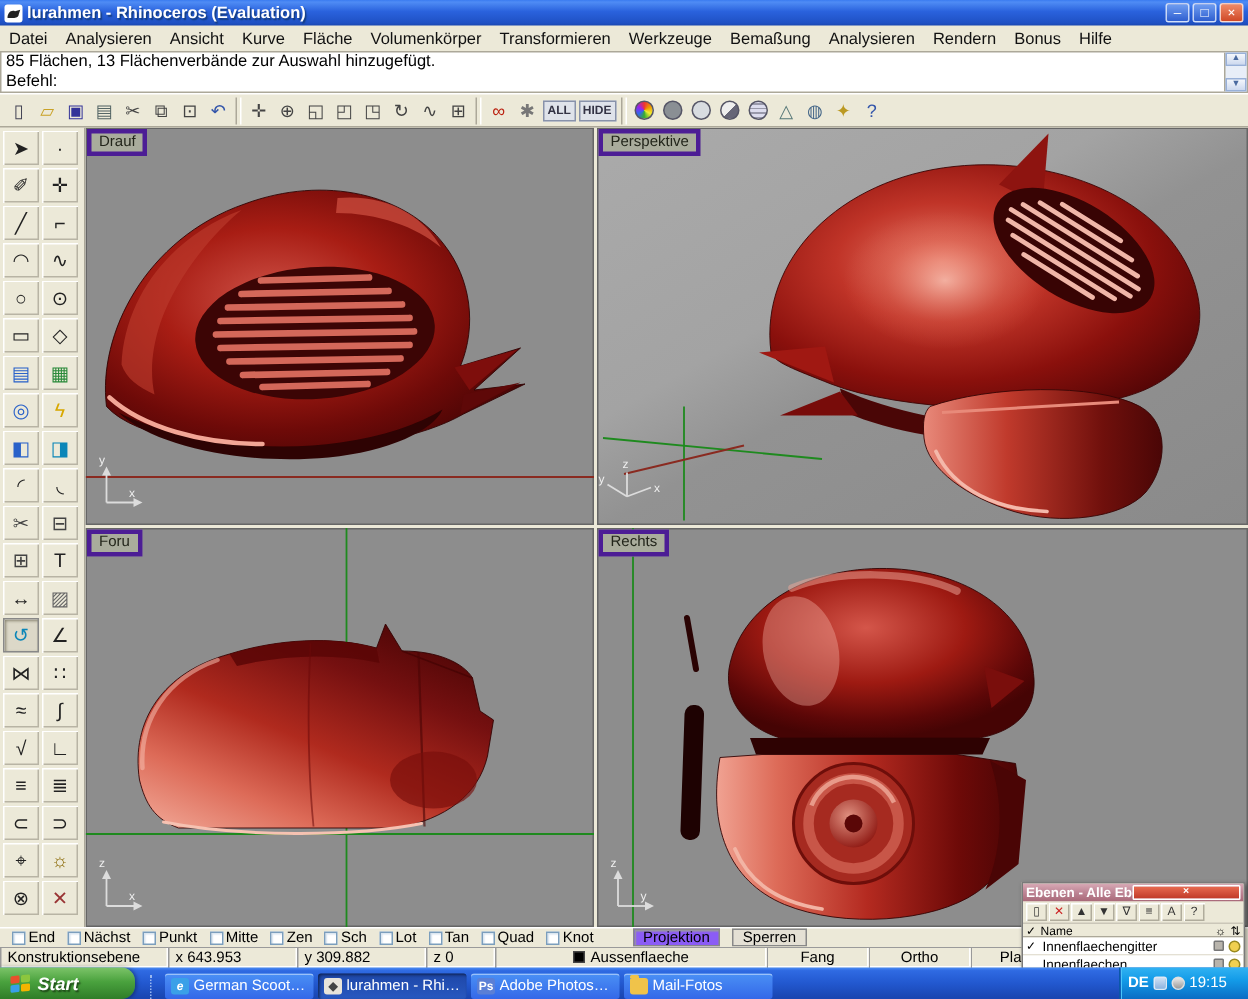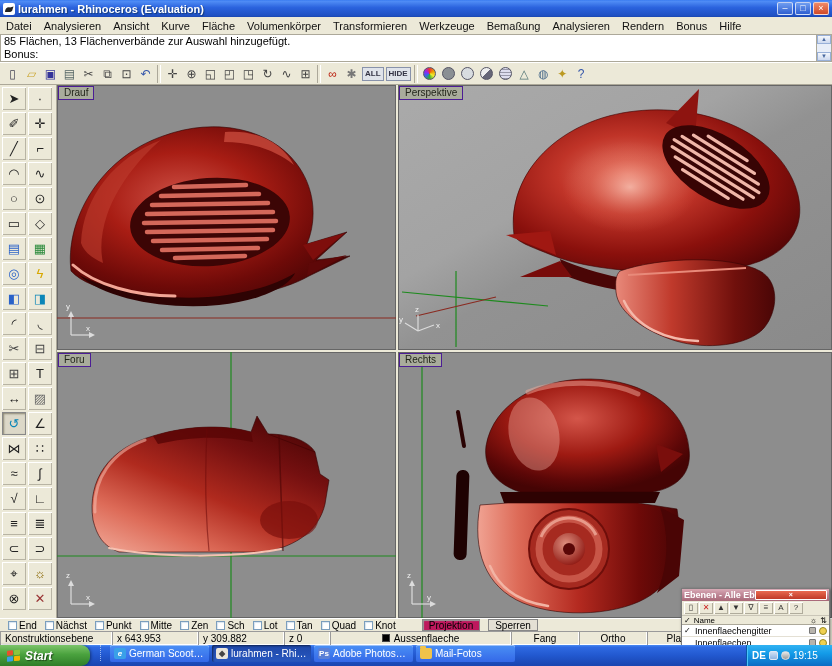--- a/index.html
+++ b/index.html
@@ -49,21 +49,21 @@
     display:grid;grid-template-columns:repeat(2,26px);grid-auto-rows:25px;justify-content:center;padding-top:2px}
   .pal-btn{width:24px;height:23px;display:flex;align-items:center;justify-content:center;font-size:13px;
     box-shadow:inset 1px 1px 0 #fff,inset -1px -1px 0 #b8b4a4}
   .pal-btn.active{box-shadow:inset 1px 1px 2px #8a8672;background:#dcd8c8;border:1px solid #888}
 
   .viewports{position:absolute;left:57px;top:0;width:775px;height:533px;display:grid;
     grid-template-columns:339px 1fr;grid-template-rows:265px 1fr;gap:2px;background:var(--chrome)}
   .vp{position:relative;background:var(--viewport-gray);box-shadow:inset 0 0 0 1px #666;overflow:hidden}
   .vp.persp{background:linear-gradient(150deg,#aaa 0%,#a3a3a3 38%,#929292 52%,#8a8a8a 100%)}
   .vp svg{position:absolute;left:0;top:0;width:100%;height:100%}
-  .vp-title{position:absolute;left:1px;top:1px;z-index:5;background:#a9ac9c;border:1px solid #4c1d95;color:#22251a;
+  .vp-title{position:absolute;left:1px;top:1px;z-index:5;background:#a9ac9c;border:3px solid #4c1d95;color:#22251a;
     font-size:10px;line-height:12px;padding:0 5px}
 
   
   .layers{position:absolute;left:681px;top:588px;width:149px;height:58px;background:var(--chrome);
     border:1px solid #7a7a7a;box-shadow:1px 1px 3px rgba(0,0,0,.4);z-index:45;overflow:hidden}
   .layers-title{height:12px;background:linear-gradient(180deg,#d8aab6,#c08898 45%,#a86878);display:flex;align-items:center;
     padding:0 2px;color:#fff;font-size:9px;font-weight:bold}
   .layers-title span{flex:1;white-space:nowrap;overflow:hidden}
   .layers-close{width:12px;height:10px;background:linear-gradient(#e86a50,#c03a28);border:1px solid #fff;border-radius:1px;
     color:#fff;font-size:7px;line-height:8px;text-align:center}
@@ -77,33 +77,33 @@
   .lr-check{width:8px;font-size:8px;line-height:9px}
   .l-lock{width:7px;height:7px;background:#b8b4ac;border:1px solid #777;border-radius:1px}
   .l-bulb{width:8px;height:8px;border-radius:50%;background:var(--layer-bulb-yellow);border:1px solid #998a20}
 
   
   .osnap{position:absolute;left:0;top:618px;width:832px;height:13px;background:var(--chrome);border-top:1px solid #fff;
     display:flex;align-items:center;gap:8px;padding:0 8px;font-size:10px;z-index:40}
   .osnap-item{display:flex;align-items:center;gap:2px}
   .cb{width:9px;height:9px;background:#fff;border:1px solid #7b9ebd;box-shadow:inset 1px 1px 1px #d8e4f0}
   .osnap-btn{font-size:10px;height:12px;line-height:11px;padding:0 6px;border:1px solid #888;background:#e4e0d4}
-  .osnap-btn.pressed{box-shadow:inset 1px 1px 1px #999;background:#be185d}
+  .osnap-btn.pressed{box-shadow:inset 1px 1px 1px #999;background:#8b5cf6}
   .osnap-btn:first-of-type{margin-left:18px}
 
   .statusbar{position:absolute;left:0;top:631px;width:832px;height:14px;background:var(--chrome);display:flex;
     font-size:10px;align-items:stretch;z-index:40}
   .sb-cell{display:flex;align-items:center;padding:0 5px;box-shadow:inset 1px 1px 0 #9a9a9a,inset -1px -1px 0 #fff;white-space:nowrap}
   .sb-cplane{width:112px}.sb-x{width:86px}.sb-y{width:86px}.sb-z{width:46px}
   .sb-layer{width:181px;justify-content:center;gap:4px}
   .swatch{width:8px;height:8px;background:#000;border:1px solid #444}
   .sb-toggle{width:68px;display:flex;align-items:center;justify-content:center;box-shadow:inset 1px 1px 0 #9a9a9a,inset -1px -1px 0 #fff}
 
   
-  .taskbar{position:absolute;left:0;top:645px;width:832px;height:21px;z-index:50;display:flex;align-items:flex-start;
+  .taskbar{position:absolute;left:0;top:645px;width:832px;height:21px;z-index:50;display:flex;align-items:flex-end;
     background:linear-gradient(180deg,#4a8cf5 0%,#2f6ae2 10%,#2258cf 50%,#1a46b2 95%)}
   .start-btn{height:21px;width:90px;display:flex;align-items:center;gap:4px;padding:0 10px 0 6px;
     background:linear-gradient(180deg,#7cc469 0%,#4aa23e 45%,#2f7d28 100%);border-radius:0 9px 9px 0;
     box-shadow:1px 0 3px rgba(0,0,0,.4)}
   .start-label{color:#fff;font-size:12px;font-weight:bold;font-style:italic;text-shadow:1px 1px 1px #1e4a18}
   .tb-divider{width:4px;height:16px;margin:0 6px 0 10px;border-left:1px dotted #9ab8f0}
   .task-list{display:flex;gap:3px;flex:1}
   .task{width:99px;height:17px;display:flex;align-items:center;gap:3px;padding:0 4px;border-radius:2px;color:#fff;font-size:10px;
     background:linear-gradient(180deg,#4a90f5,#3468e8);box-shadow:inset 0 1px 0 rgba(255,255,255,.45)}
   .task.active{background:linear-gradient(180deg,#1e47a8,#2858c0);box-shadow:inset 1px 1px 2px rgba(0,0,0,.5)}
@@ -142,21 +142,21 @@
     <span class="menu-item">Werkzeuge</span>
     <span class="menu-item">Bemaßung</span>
     <span class="menu-item">Analysieren</span>
     <span class="menu-item">Rendern</span>
     <span class="menu-item">Bonus</span>
     <span class="menu-item">Hilfe</span>
   </div>
 
 <div class="cmdarea">
   <div class="cmd-line">85 Flächen, 13 Flächenverbände zur Auswahl hinzugefügt.</div>
-  <div class="cmd-line">Bonus:</div>
+  <div class="cmd-line">Befehl:</div>
   <div class="cmd-scroll">
     <div class="cmd-arr">▲</div>
     <div class="cmd-arr">▼</div>
   </div>
 </div>
 
 <div class="toolbar">
     <div class="tb-btn">
       <span class="tb-g" style="color: rgb(68, 68, 85);">▯</span>
     </div>

